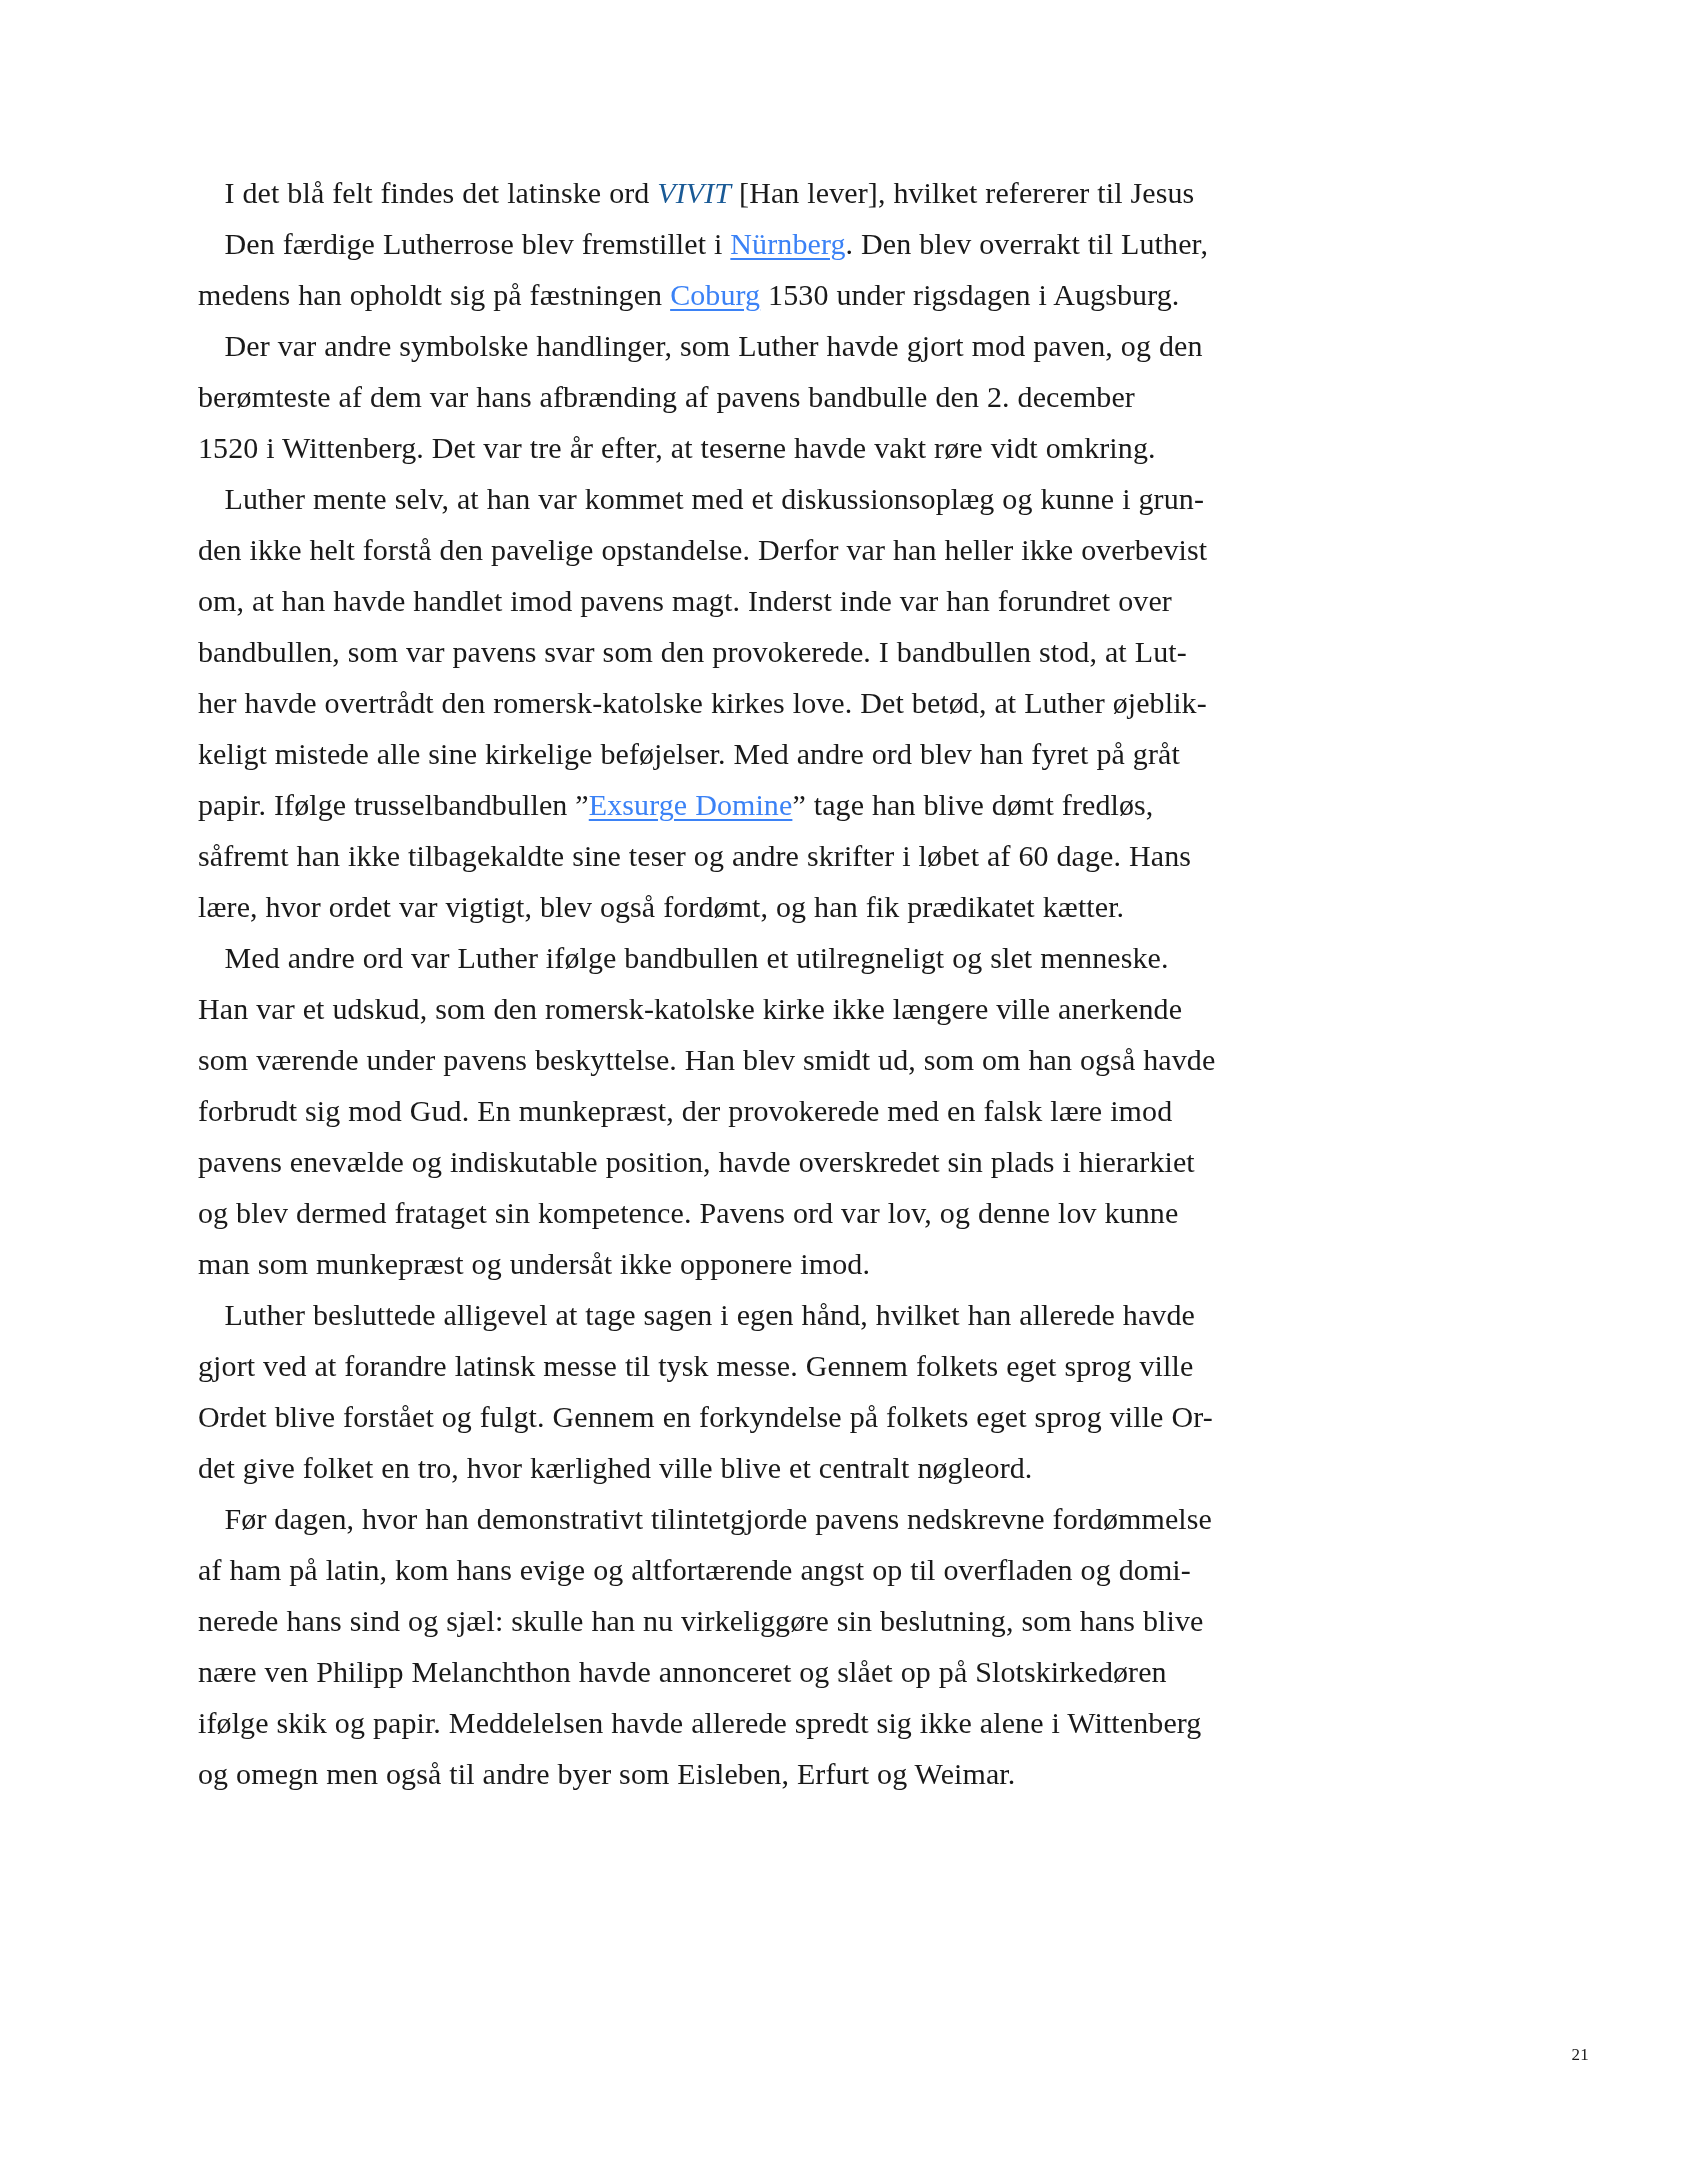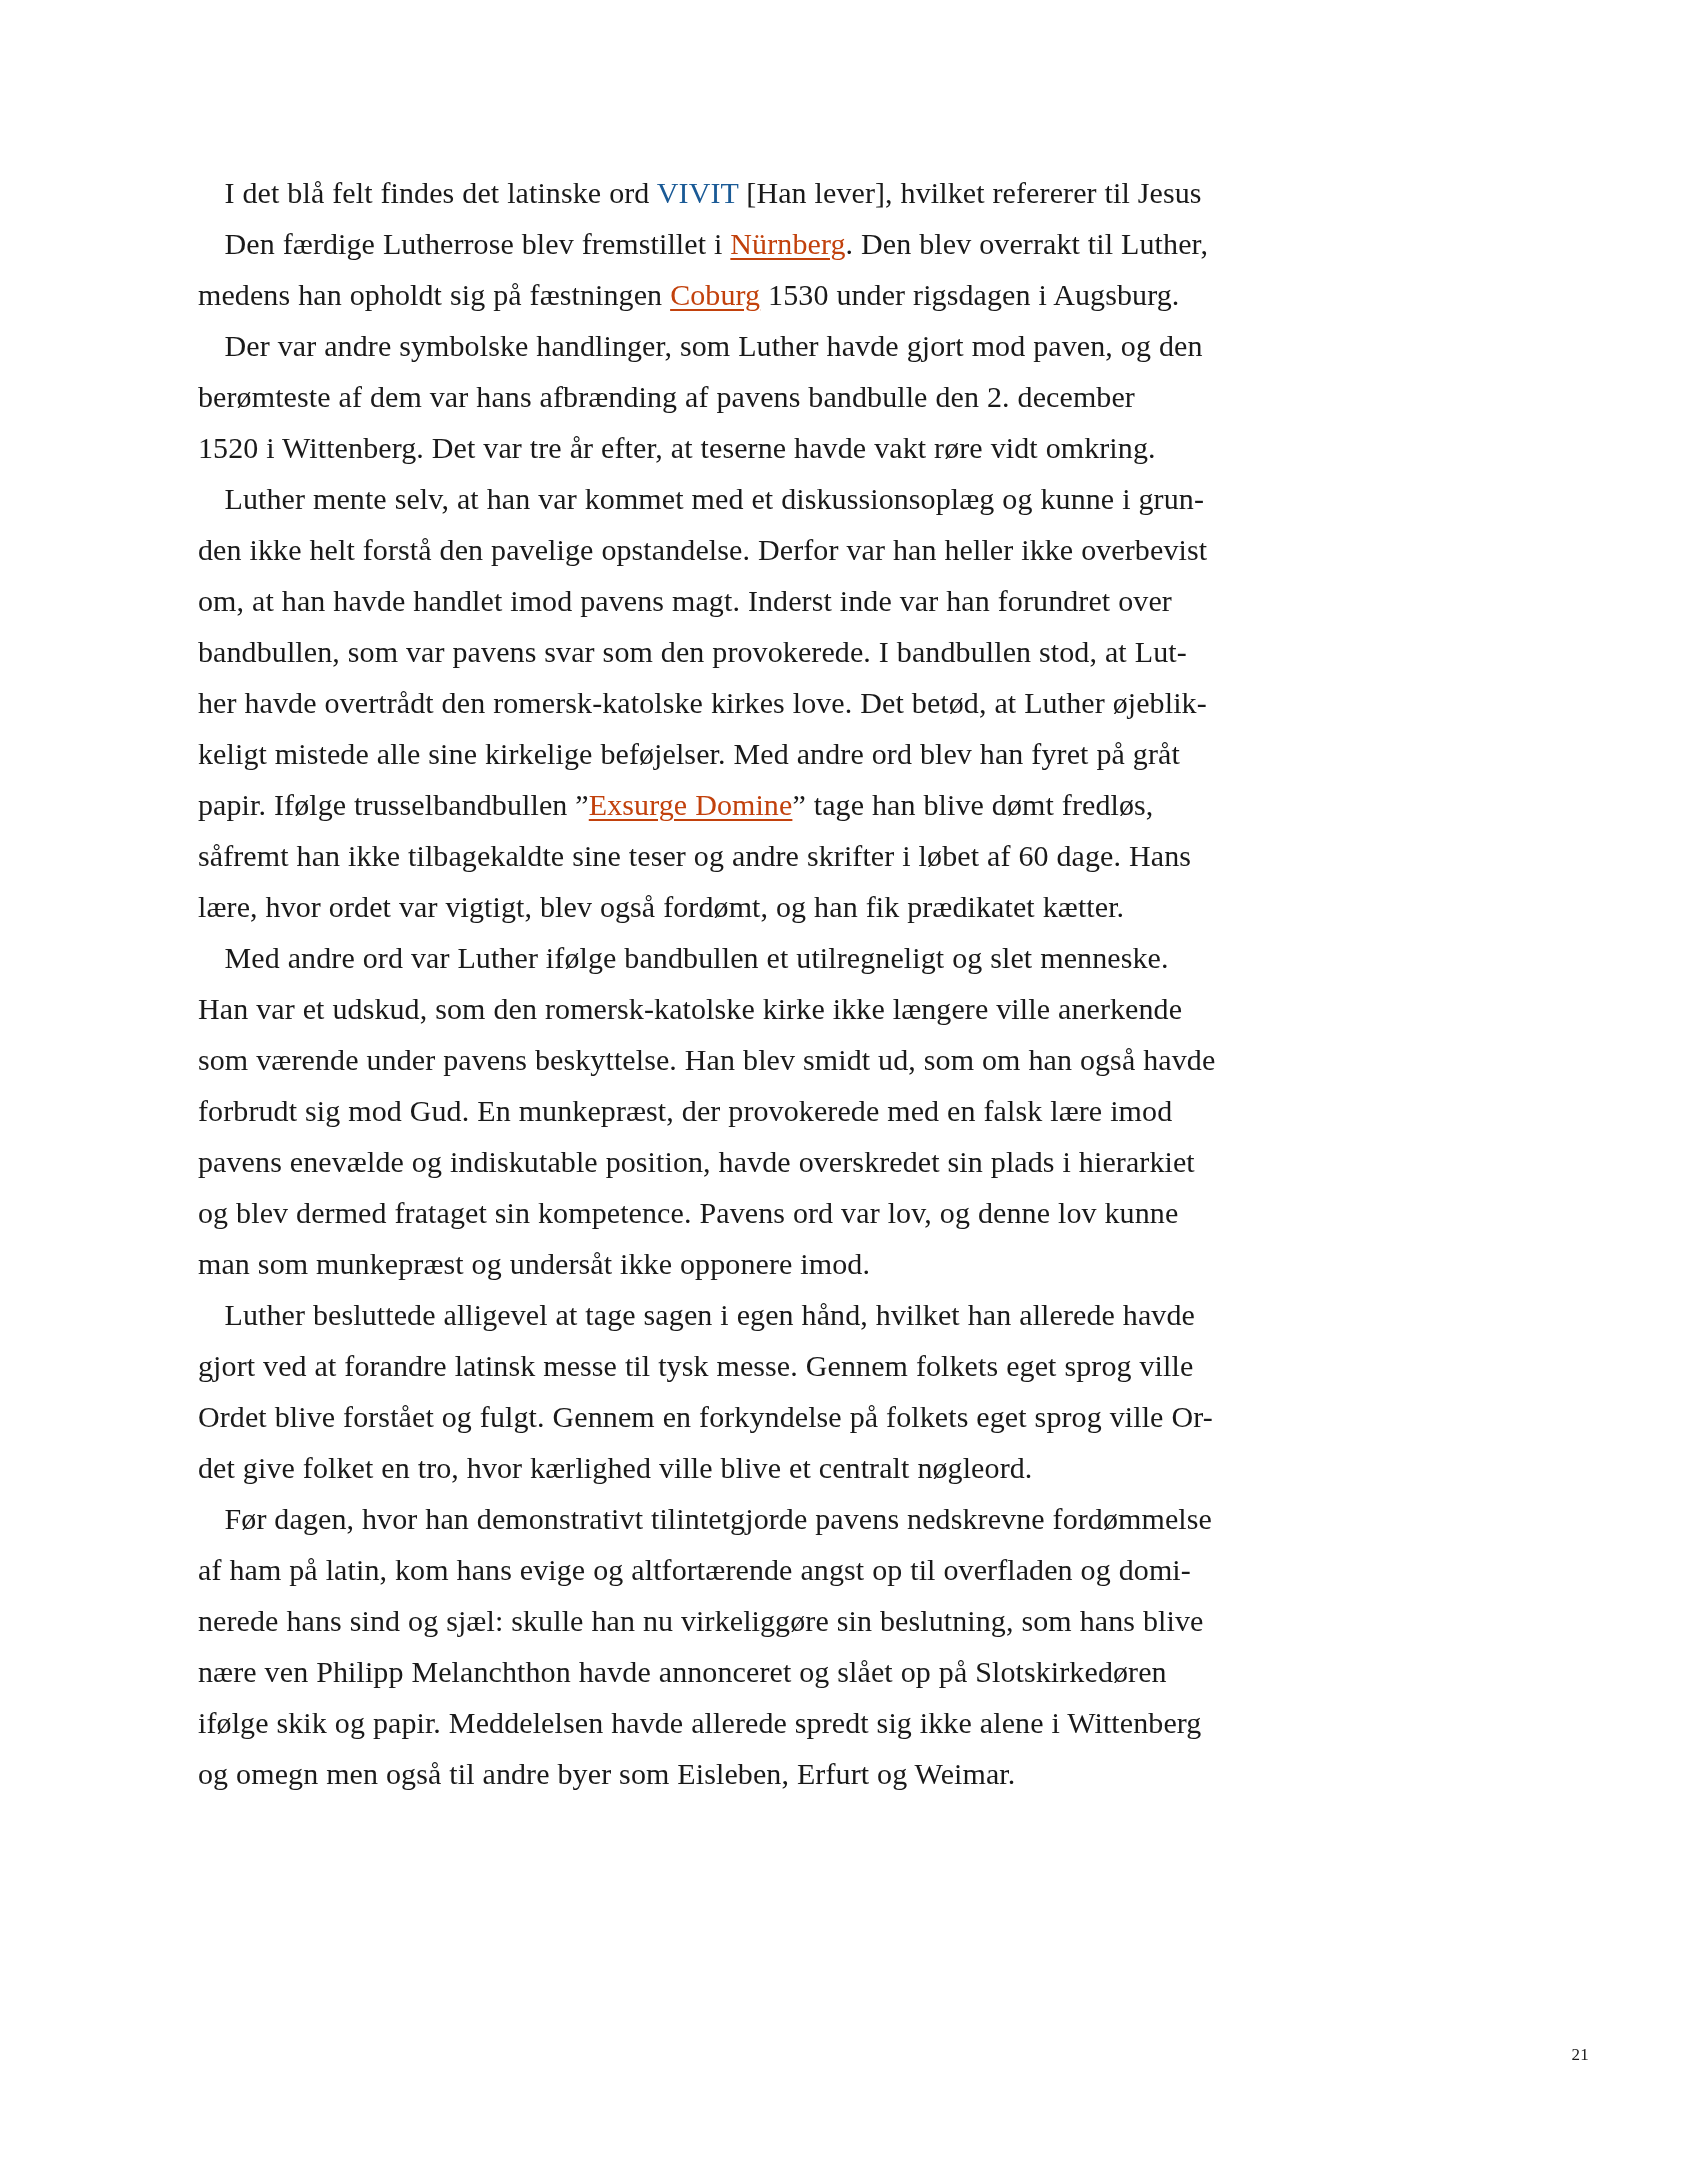--- a/index.html
+++ b/index.html
@@ -44,24 +44,25 @@
   p.para .ln {
     display: block;
     text-indent: 0;
   }
   p.para .ln:first-child {
     text-indent: 26.5px;
   }
 
   .accent {
     color: #1a5a96;
+    font-style: italic;
   }
 
   .link {
-    color: #c2410c;
+    color: #3b82f6;
     text-decoration: underline;
     text-decoration-thickness: 2px;
     text-underline-offset: 4px;
     cursor: pointer;
   }
 
   .folio {
     position: absolute;
     right: 98px;
     bottom: 118px;

